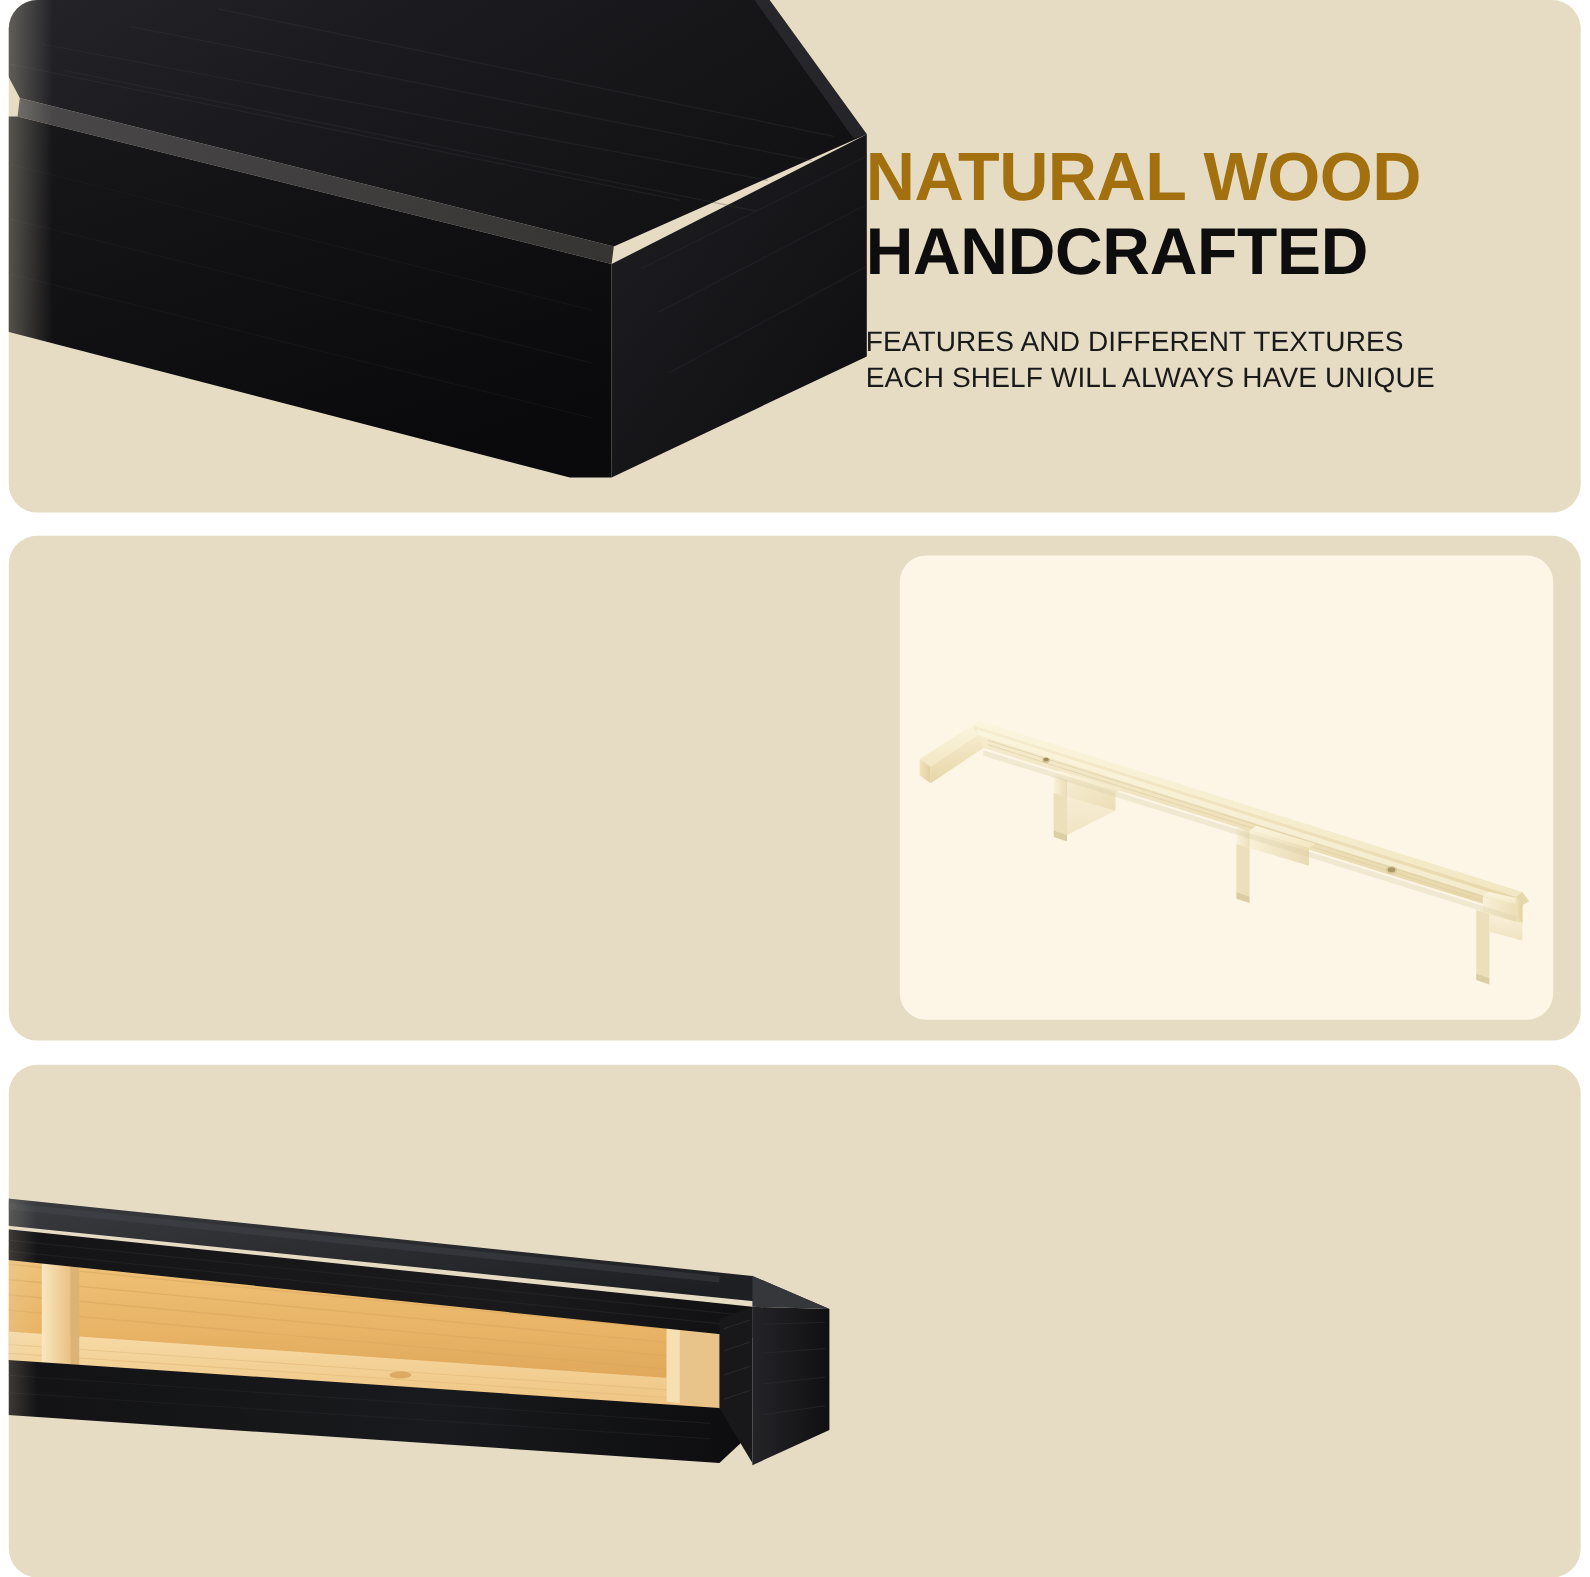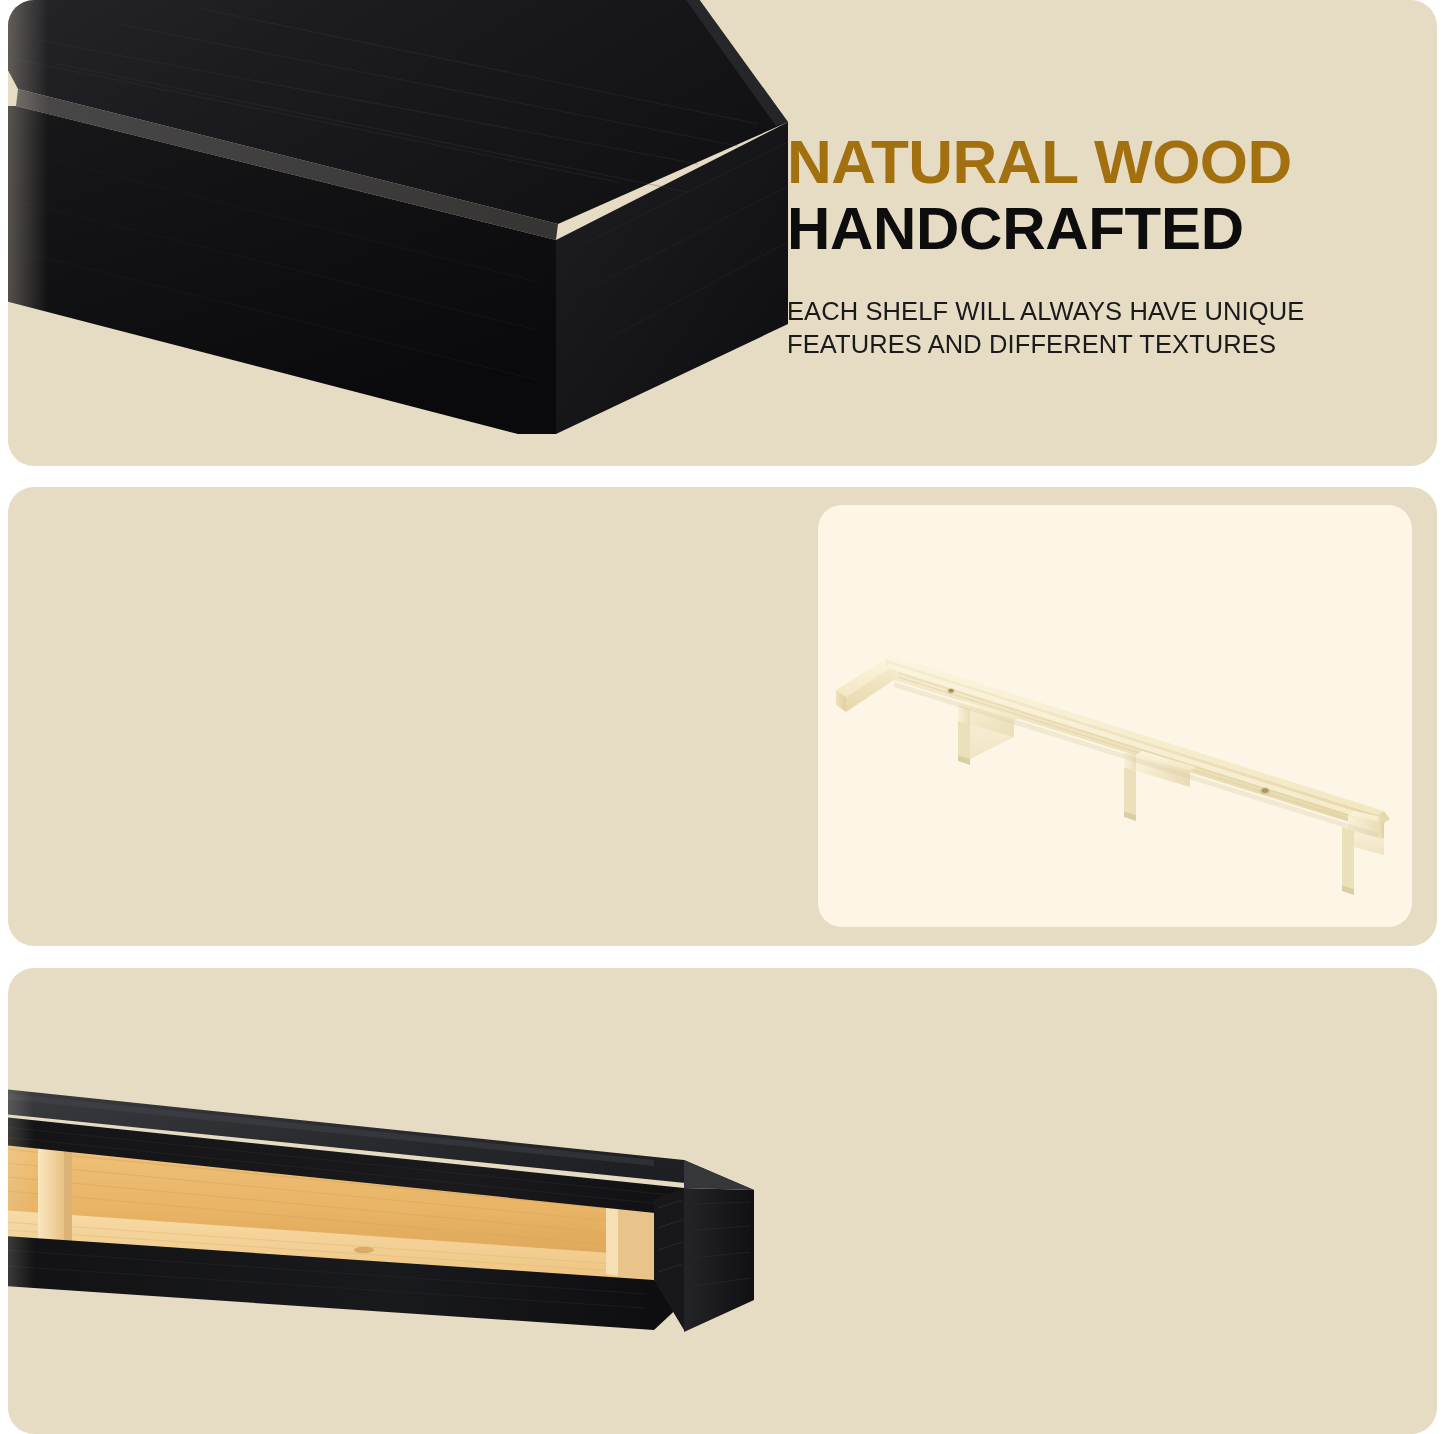--- a/index.html
+++ b/index.html
@@ -177,22 +177,22 @@
 
       <path d="M 690 -10 L 790 128 L 778 132 L 678 -8 Z" fill="#3b3b42" opacity="0.45"></path>
 
       <rect x="-20" y="-10" width="70" height="480" fill="url(#fadeLeft)"></rect>
     </svg>
 
     <div class="text-block" id="p1-text">
       <div class="headline-gold">NATURAL WOOD</div>
       <div class="headline-black" id="p1-title-sub">HANDCRAFTED</div>
       <div class="body-copy" id="p1-body">
+        <div>FEATURES AND DIFFERENT TEXTURES</div>
         <div>EACH SHELF WILL ALWAYS HAVE UNIQUE</div>
-        <div>FEATURES AND DIFFERENT TEXTURES</div>
       </div>
     </div>
   </div>
 
   <div class="panel" id="panel-2">
 
     <div id="bracket-inset">
       <svg id="bracket-art" viewBox="0 0 594 422" preserveAspectRatio="none">
         <defs>
           <linearGradient id="woodTop" x1="0" y1="0" x2="0" y2="1">

